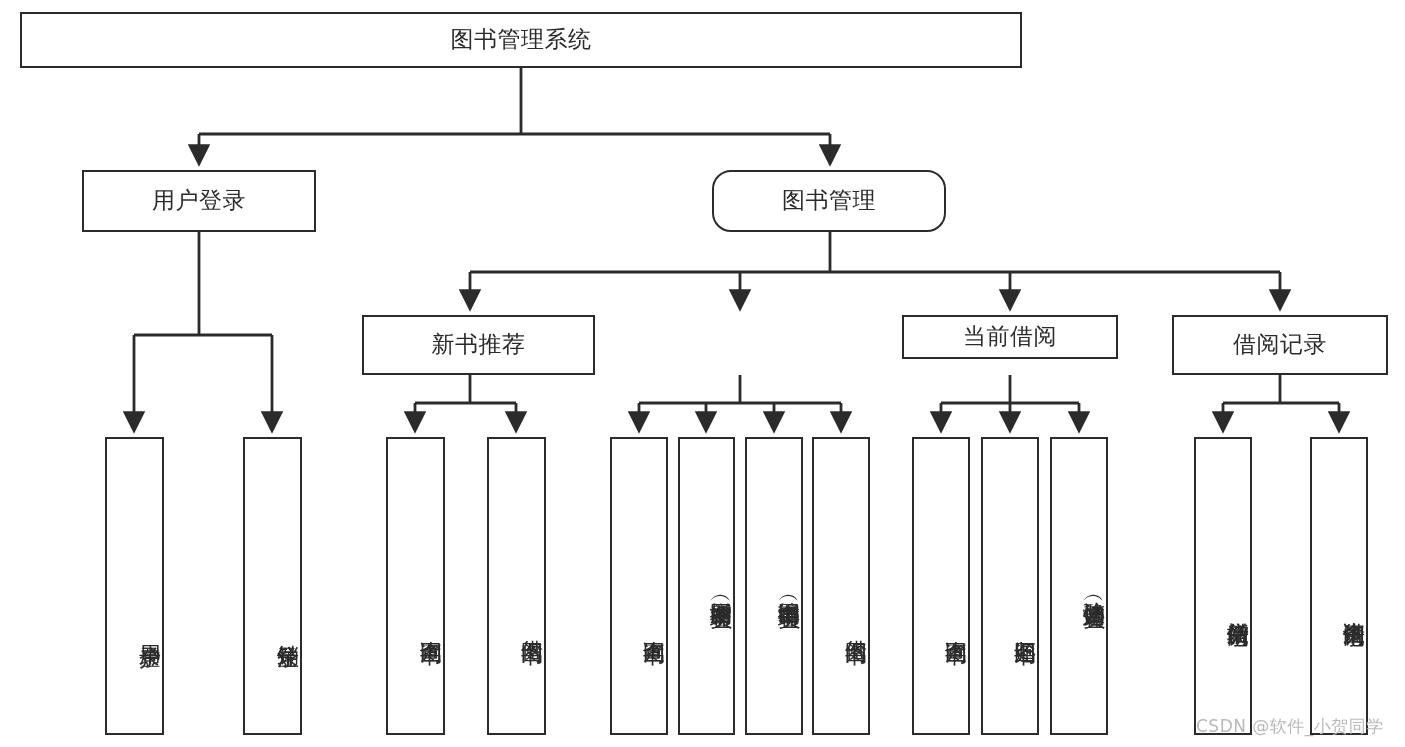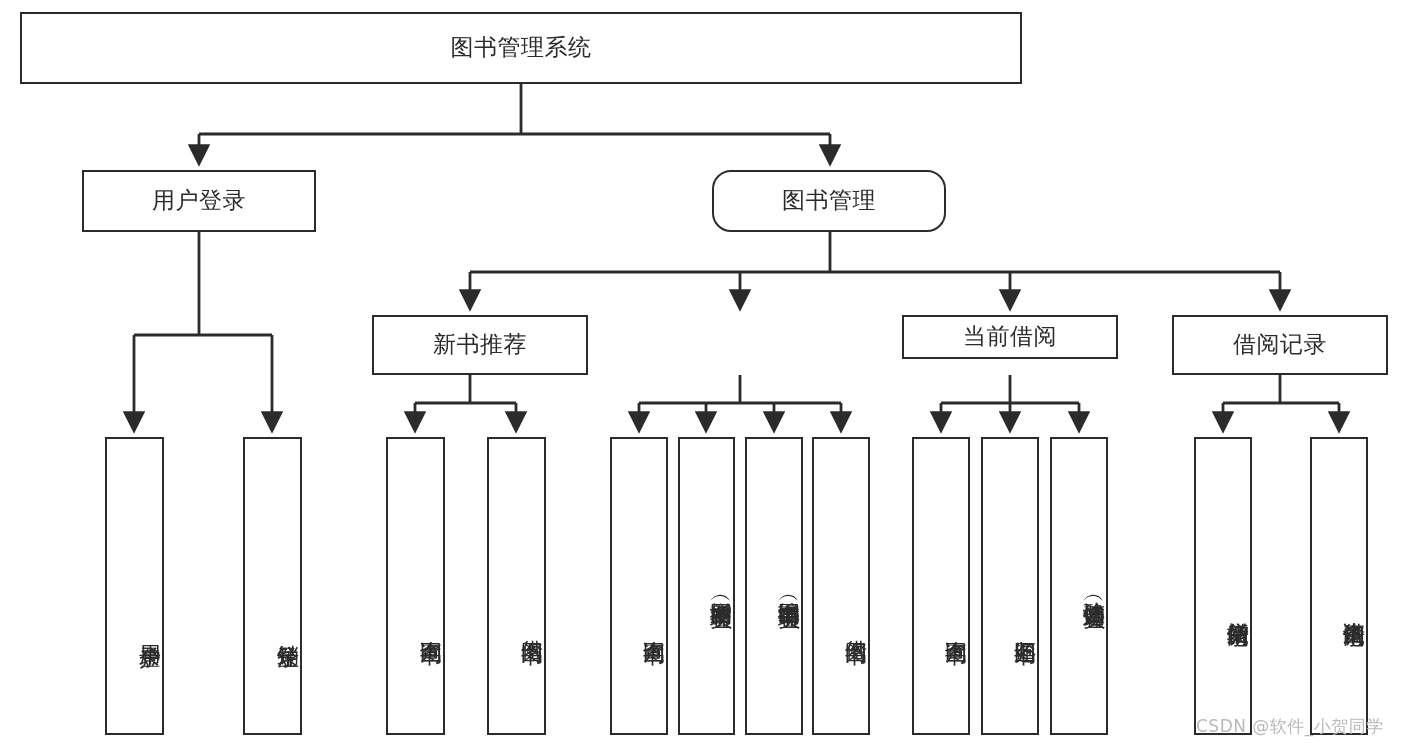--- a/index.html
+++ b/index.html
@@ -112,26 +112,26 @@
       <path d="M 1010 403 L 1010 430" marker-end="url(#arrow)"></path>
       <path d="M 1079 403 L 1079 430" marker-end="url(#arrow)"></path>
 
       <path d="M 1280 375 L 1280 403"></path>
       <path d="M 1223 403 L 1339 403"></path>
       <path d="M 1223 403 L 1223 430" marker-end="url(#arrow)"></path>
       <path d="M 1339 403 L 1339 430" marker-end="url(#arrow)"></path>
     </g>
   </svg>
 
-  <div class="node node-h" style="left:20px; top:12px; width:1002px; height:72px;">图书管理系统</div>
+  <div class="node node-h" style="left:20px; top:12px; width:1002px; height:56px;">图书管理系统</div>
 
   <div class="node node-h" style="left:82px; top:170px; width:234px; height:62px;">用户登录</div>
   <div class="node node-h" style="left:712px; top:170px; width:234px; height:62px;border-radius:19px;">图书管理</div>
 
-  <div class="node node-h" style="left:372px; top:315px; width:216px; height:60px;">新书推荐</div>
+  <div class="node node-h" style="left:362px; top:315px; width:233px; height:60px;">新书推荐</div>
   <div class="node node-h" style="left:902px; top:315px; width:216px; height:44px;">当前借阅</div>
   <div class="node node-h" style="left:1172px; top:315px; width:216px; height:60px;">借阅记录</div>
 
   <div class="node node-v" style="left:105px; top:437px; width:59px; height:298px; padding-top:86px;">用户登录</div>
   <div class="node node-v" style="left:243px; top:437px; width:59px; height:298px; padding-top:86px;">注销登录</div>
 
   <div class="node node-v" style="left:386px; top:437px; width:59px; height:298px; padding-top:78px;">查询图书</div>
   <div class="node node-v" style="left:487px; top:437px; width:59px; height:298px; padding-top:78px;">借阅图书</div>
 
   <div class="node node-v" style="left:610px; top:437px; width:58px; height:298px; padding-top:78px;">查询图书</div>

